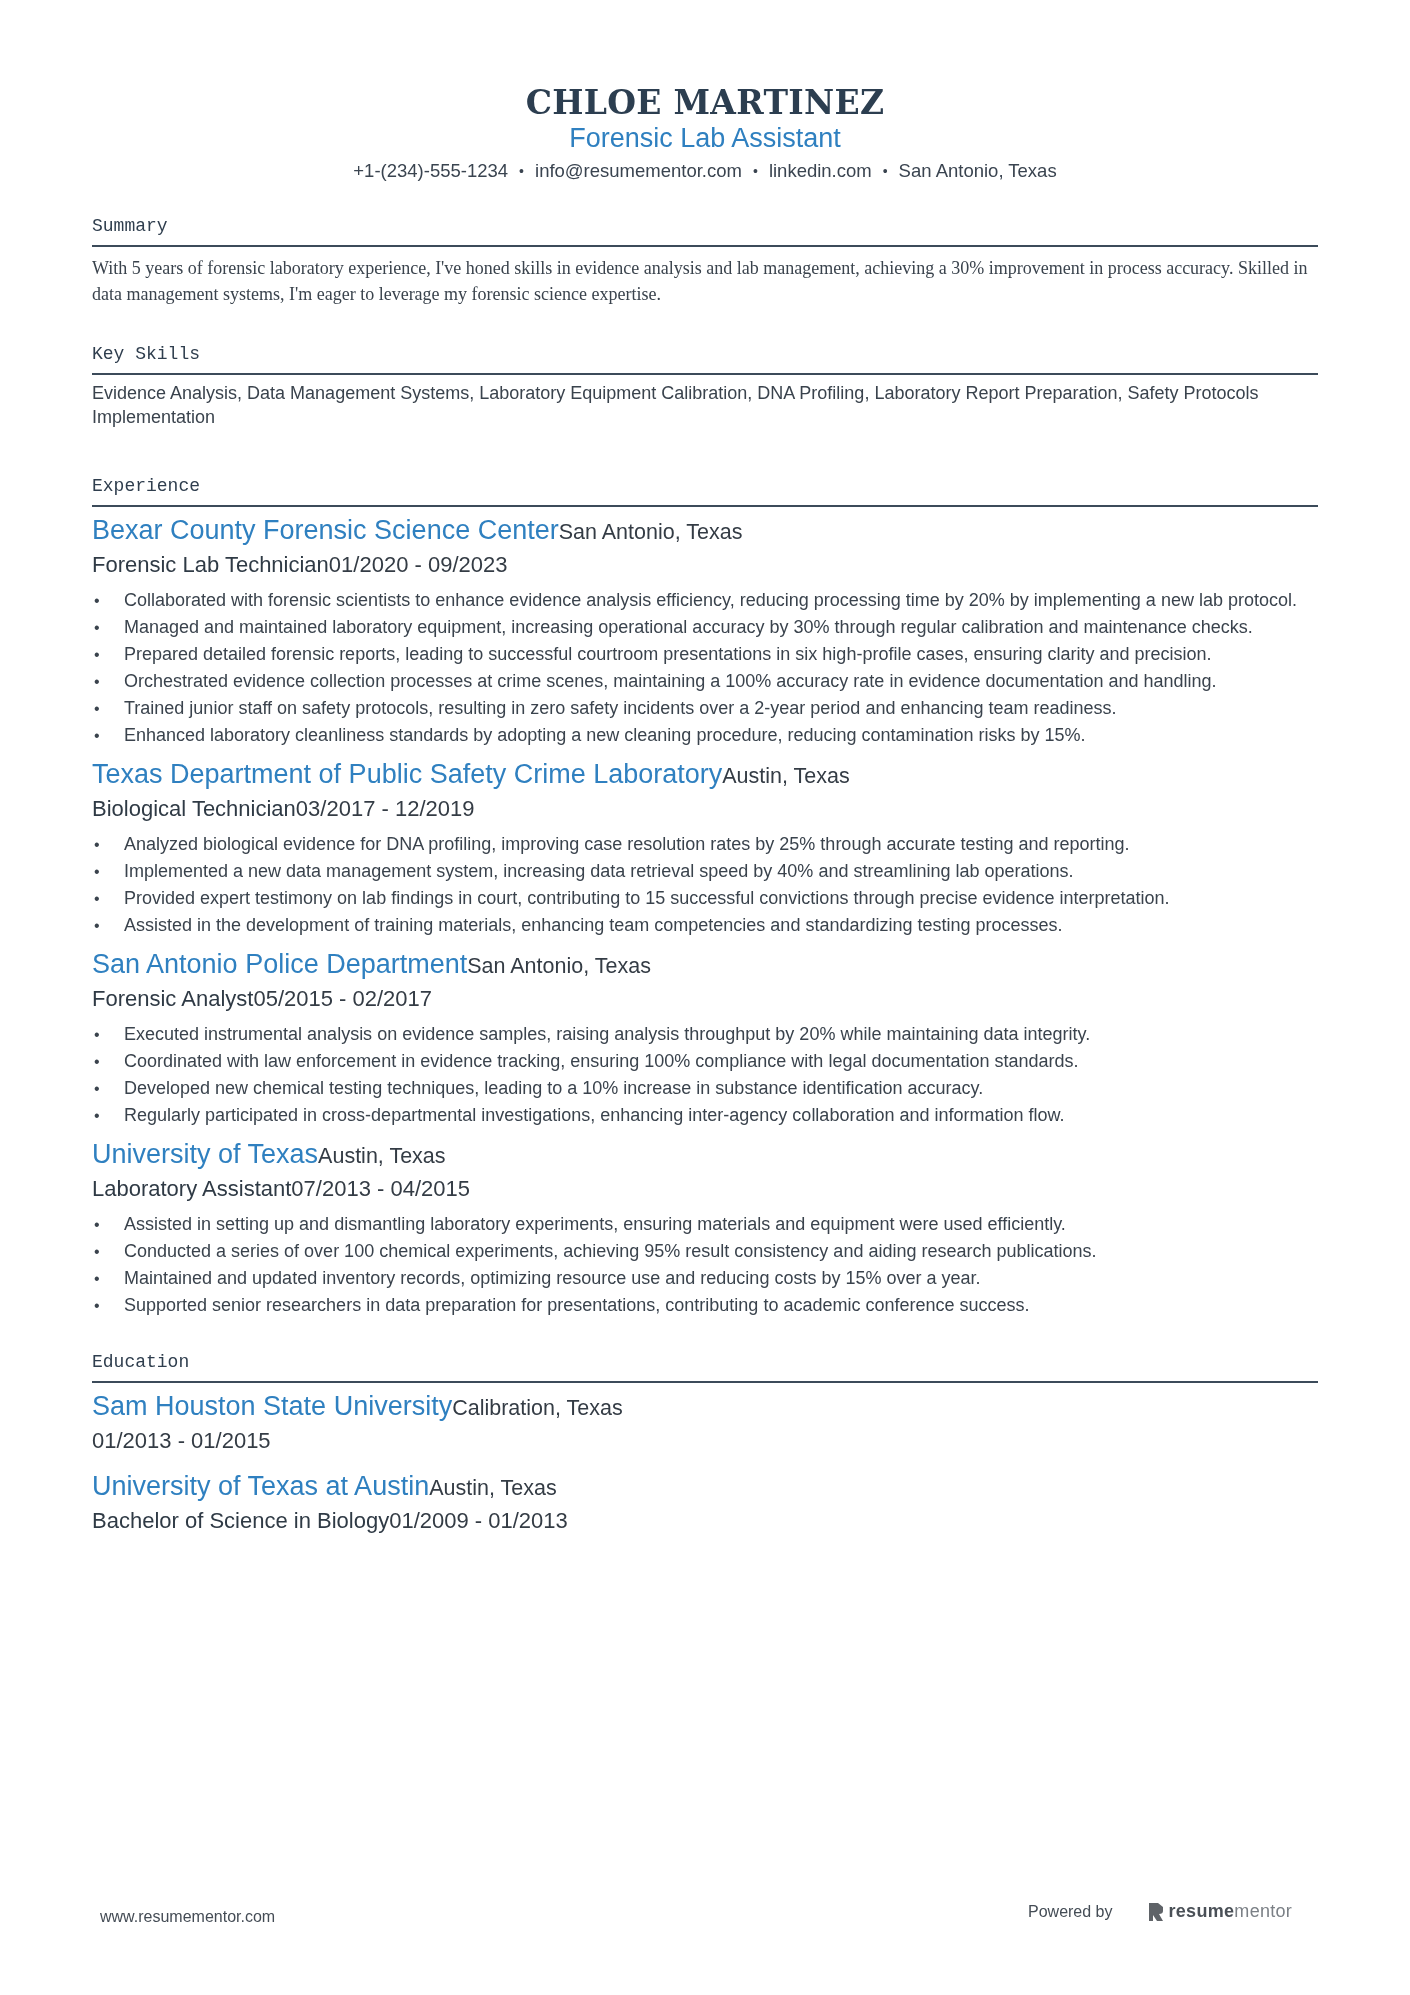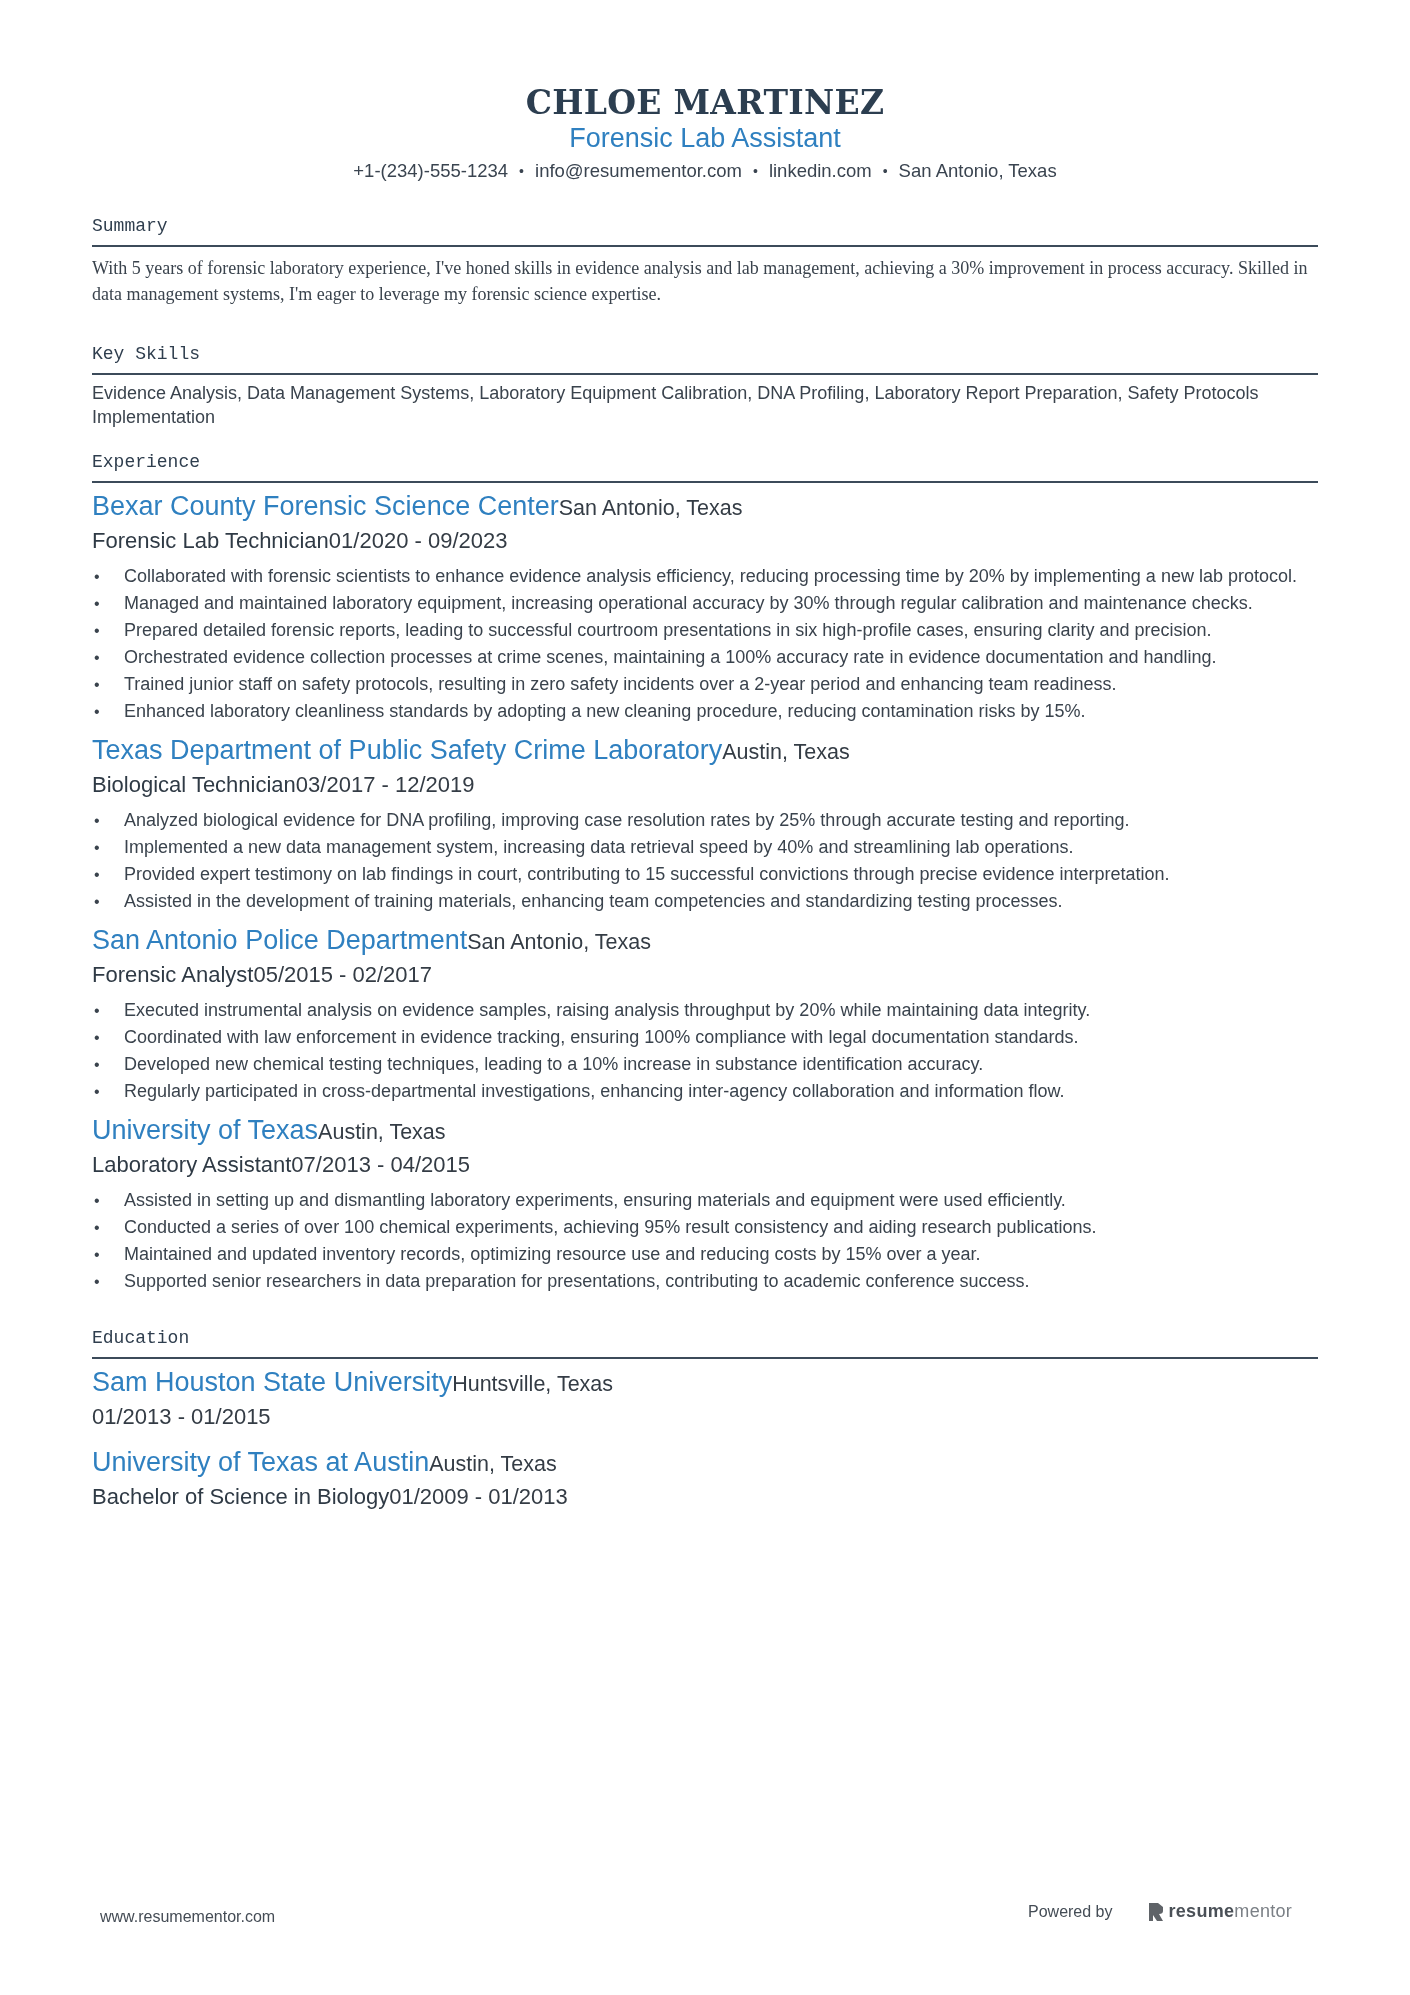--- a/index.html
+++ b/index.html
@@ -54,21 +54,21 @@
     <div class="rule"></div>
     <div class="para" style="margin-top: 8px; font-family: Liberation Serif, serif;">With 5 years of forensic laboratory experience, I've honed skills in evidence analysis and lab management, achieving a 30% improvement in process accuracy. Skilled in data management systems, I'm eager to leverage my forensic science expertise.</div>
   </div>
 
   <div style="margin-top: 30px;">
     <div class="section-head">Key Skills</div>
     <div class="rule"></div>
     <div class="para" style="margin-top: 6px; line-height: 24px;">Evidence Analysis, Data Management Systems, Laboratory Equipment Calibration, DNA Profiling, Laboratory Report Preparation, Safety Protocols Implementation</div>
   </div>
 
-  <div style="margin-top: 16px;">
+  <div style="margin-top: 40px;">
     <div class="section-head">Experience</div>
     <div class="rule"></div>
 
     <div class="entry" style="margin-top: 6px;">
       <div class="entry-top">
         <div class="company">Bexar County Forensic Science Center</div>
         <div class="loc">San Antonio, Texas</div>
       </div>
       <div class="entry-top">
         <div class="role">Forensic Lab Technician</div>
@@ -136,21 +136,21 @@
     </div>
   </div>
 
   <div style="margin-top: 26px;">
     <div class="section-head">Education</div>
     <div class="rule"></div>
 
     <div class="entry" style="margin-top: 6px;">
       <div class="entry-top">
         <div class="company">Sam Houston State University</div>
-        <div class="loc">Huntsville, Texas</div>
+        <div class="loc">Calibration, Texas</div>
       </div>
       <div class="entry-top">
         <div class="dates">01/2013 - 01/2015</div>
       </div>
     </div>
 
     <div class="entry" style="margin-top: 12px;">
       <div class="entry-top">
         <div class="company">University of Texas at Austin</div>
         <div class="loc">Austin, Texas</div>

